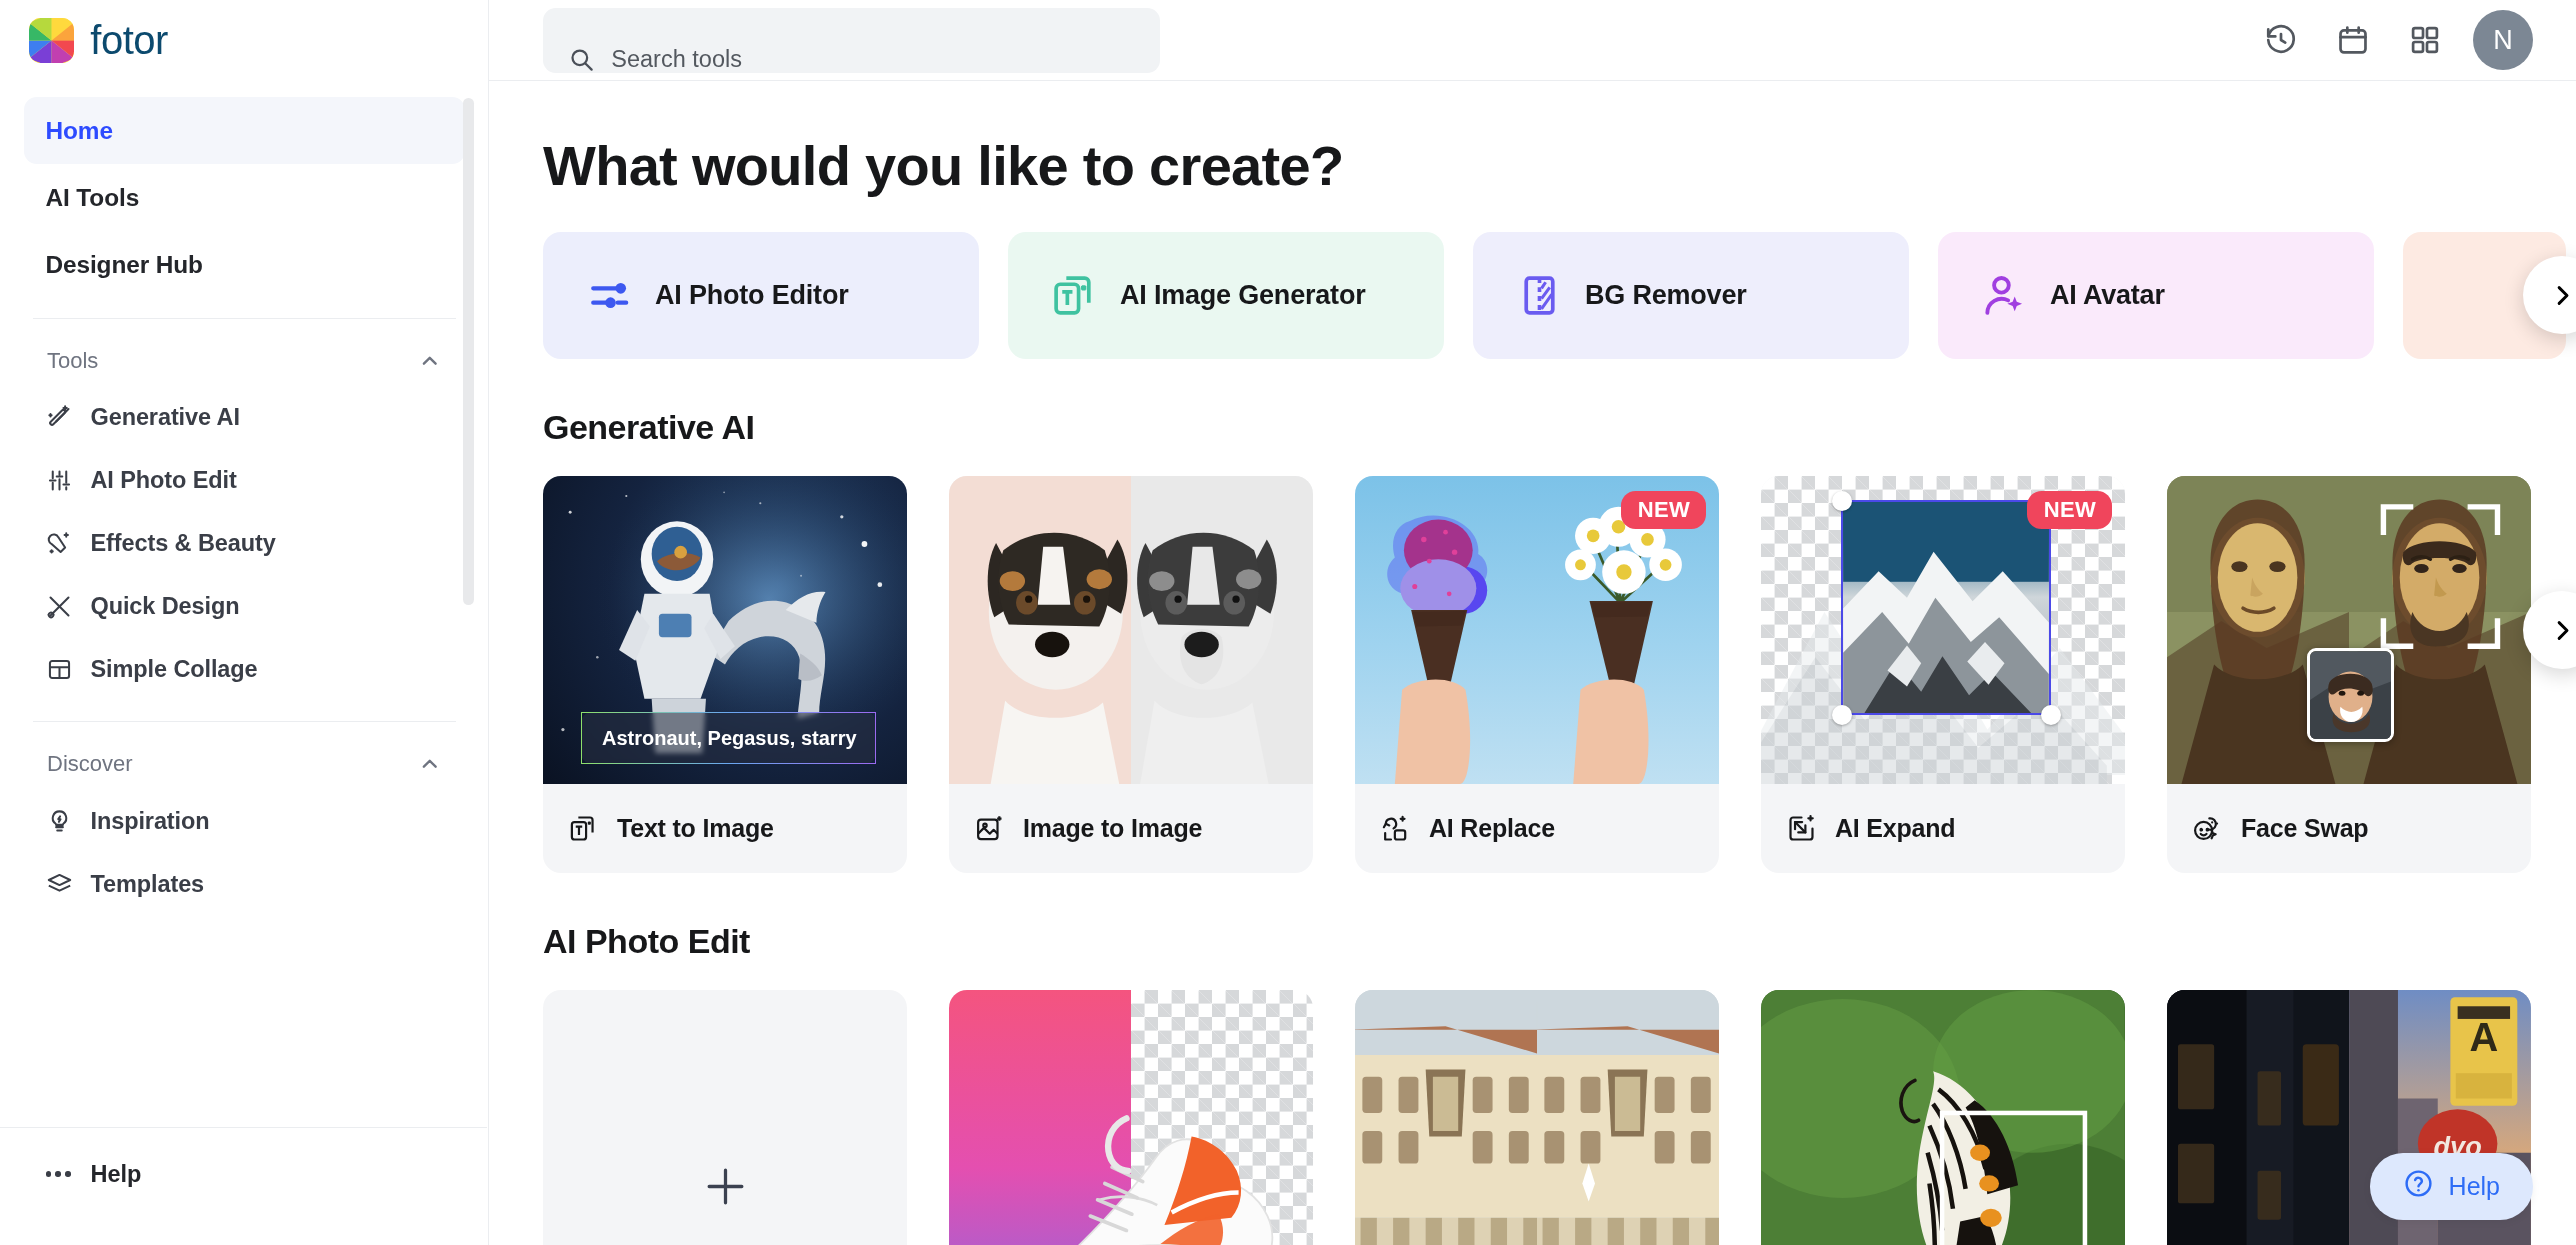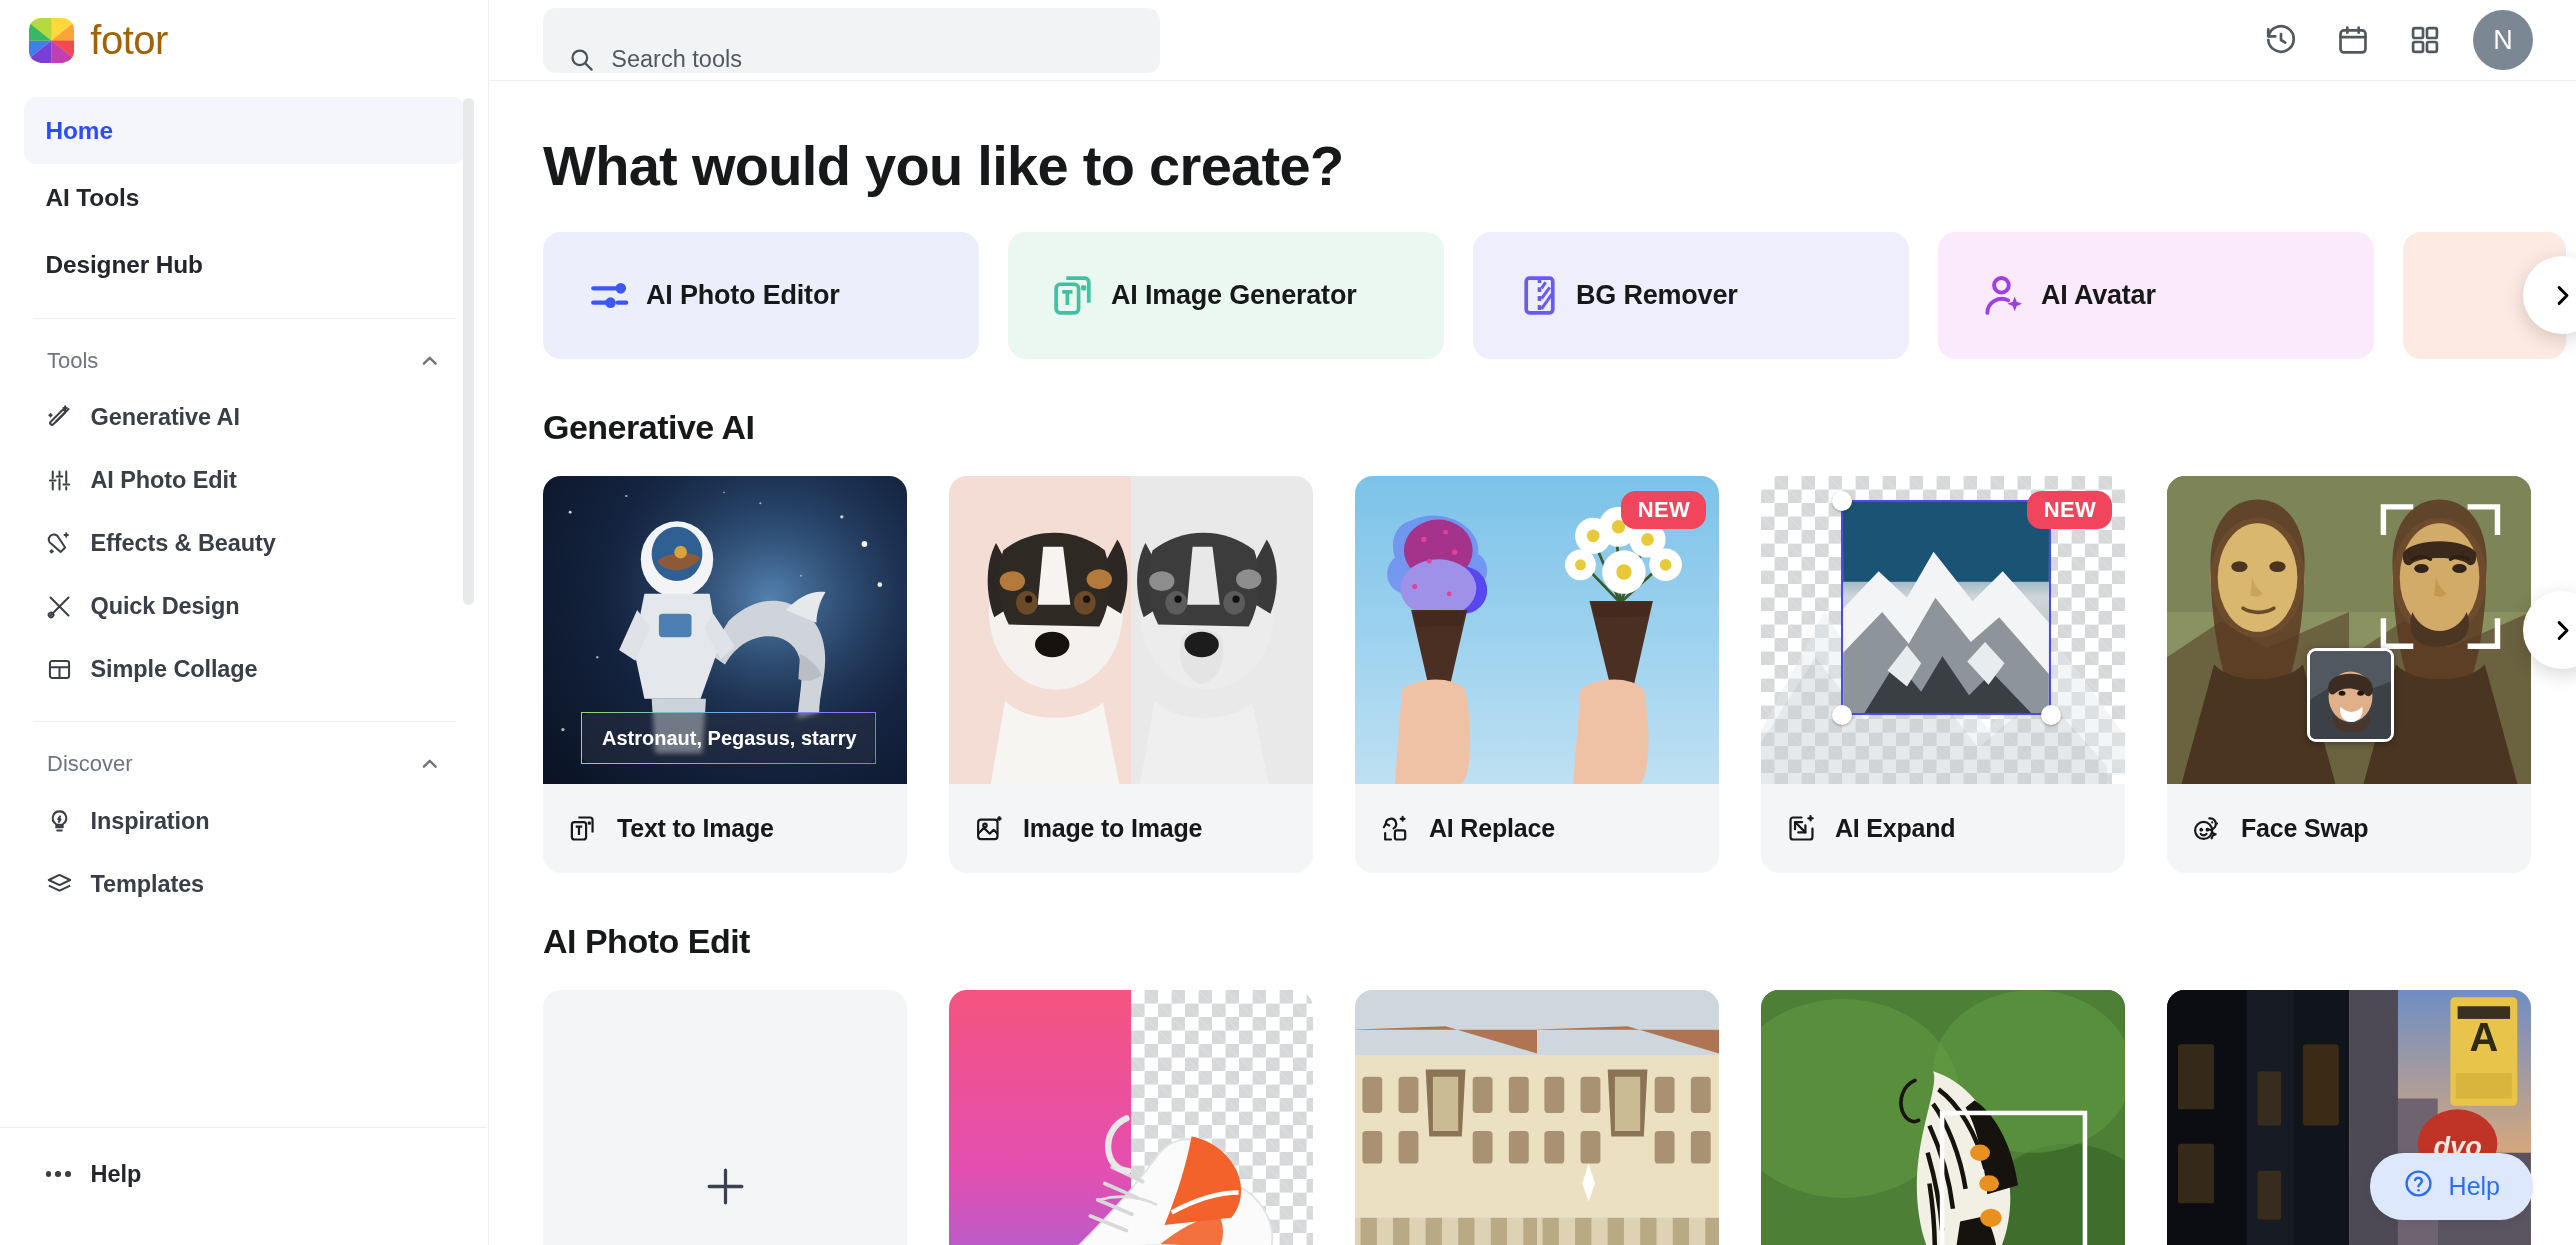--- a/index.html
+++ b/index.html
@@ -26,21 +26,21 @@
     padding-left: 29px; gap: 16.3px;
   }
   .brand-mark {
     width: 45px; height: 45px; border-radius: 11.8px;
     position: relative; overflow: hidden;
     background: #ffd93d;
   }
   .brand-mark svg { display:block; width:45px; height:45px; }
   .brand-name {
     font-size: 40px; font-weight: 400; letter-spacing: -0.5px;
-    color: #a16207;
+    color: #0c4a6e;
   }
 
   .side-scroll {
     position: absolute; top: 81px; left: 0; right: 0; bottom: 118px;
     overflow: hidden;
   }
   .side-inner { padding: 16.3px 23.5px 0 23.5px; }
 
   .nav-item {
     display: flex; align-items: center; gap: 18px;
@@ -124,21 +124,21 @@
   .h2 {
     font-size: 34px; font-weight: 800; color: #17181a;
     letter-spacing: -0.5px; margin: 0 0 0 0;
   }
 
   
   .qa-wrap { position: relative; margin-top: 34px; }
   .qa-row { display: flex; gap: 29px; }
   .qa-card {
     flex: 0 0 436px; height: 127px; border-radius: 18px;
-    display: flex; align-items: center; gap: 12px; padding-left: 42px;
+    display: flex; align-items: center; gap: 21px; padding-left: 42px;
     cursor: pointer;
   }
   .qa-card .qi { width: 49px; height: 49px; flex: 0 0 49px; }
   .qa-label { font-size: 27px; font-weight: 600; color: #17181a; letter-spacing: -0.2px; }
   .qa-card.peek { flex: 0 0 163px; }
 
   .carousel-btn {
     position: absolute; width: 78px; height: 78px; border-radius: 50%;
     background: #fff; box-shadow: 0 5.4px 20px rgba(0,0,0,.16);
     display: flex; align-items: center; justify-content: center;

